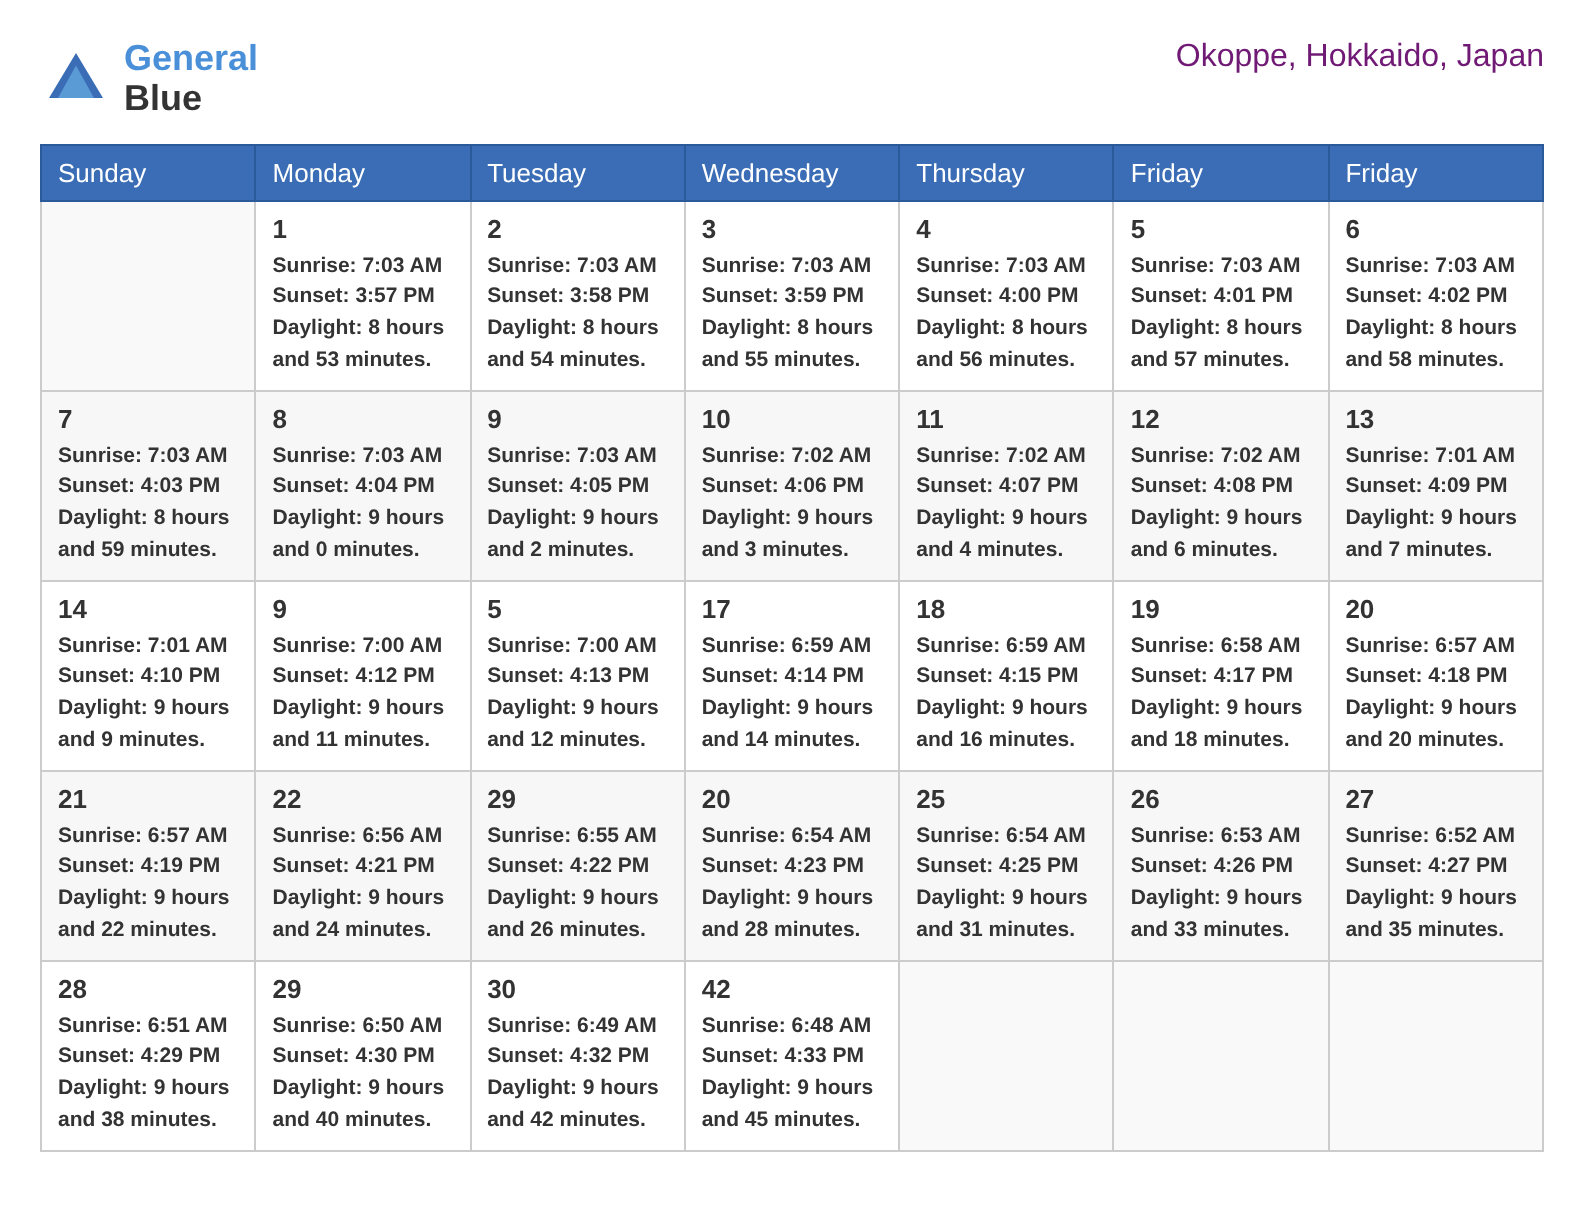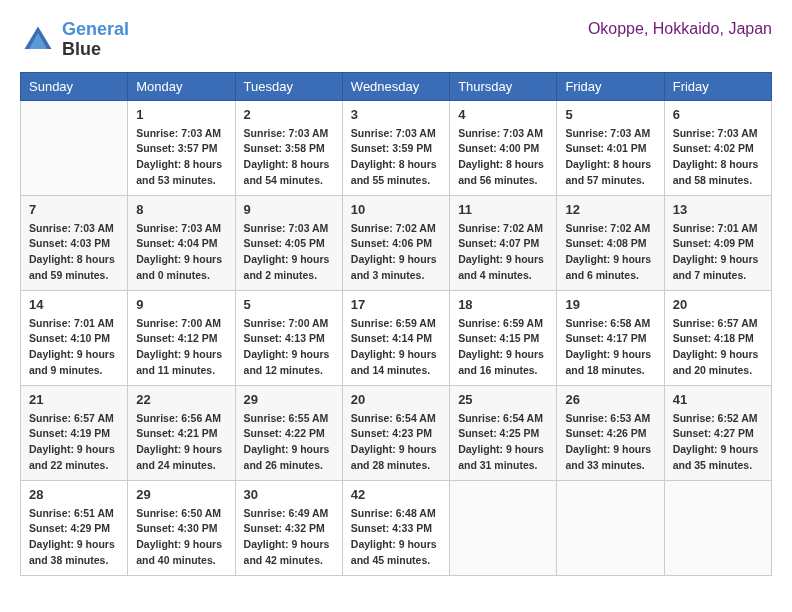--- a/index.html
+++ b/index.html
@@ -331,21 +331,21 @@
       </td>
         <td>
         <span class="day-num">26</span>
         <div class="day-info">
           Sunrise: 6:53 AM<br>
           Sunset: 4:26 PM<br>
           Daylight: 9 hours and 33 minutes.
         </div>
       </td>
         <td>
-        <span class="day-num">41</span>
+        <span class="day-num">27</span>
         <div class="day-info">
           Sunrise: 6:52 AM<br>
           Sunset: 4:27 PM<br>
           Daylight: 9 hours and 35 minutes.
         </div>
       </td>
       </tr>
       <tr>
         <td>
         <span class="day-num">28</span>

